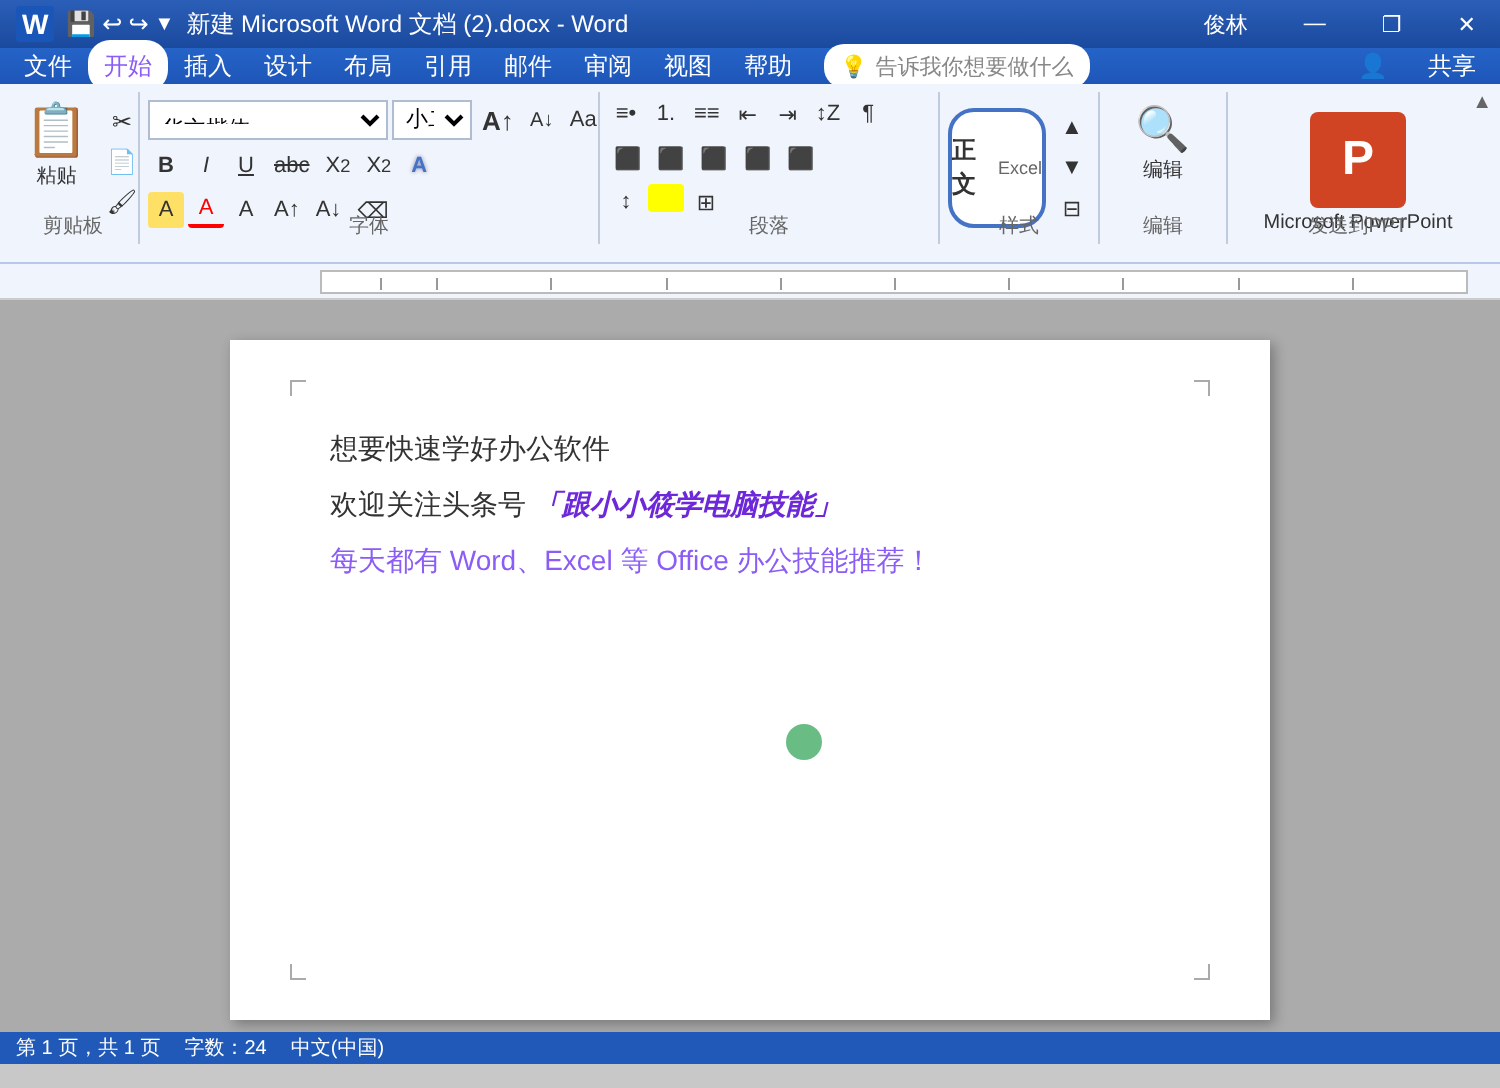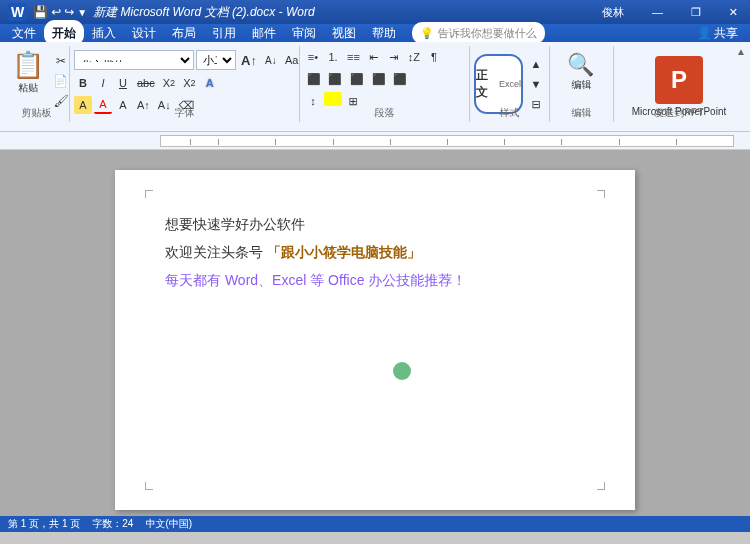--- a/index.html
+++ b/index.html
@@ -10,21 +10,21 @@
       height: 24px;
       background: linear-gradient(to bottom, #2b5eb8, #1a4a9e);
       display: flex;
       align-items: center;
       justify-content: space-between;
       padding: 0 8px;
       color: white;
       font-size: 12px;
     }
     #title-bar .title-left { display: flex; align-items: center; gap: 6px; }
-    #title-bar .title-text { font-size: 12px; color: white; font-style: italic; }
+    #title-bar .title-text { font-size: 12px; color: white; }
     #title-bar .title-controls { display: flex; gap: 20px; align-items: center; }
     #title-bar .title-controls span { font-size: 11px; color: white; padding: 0 4px; cursor: pointer; }
     .quick-access { display: flex; gap: 3px; align-items: center; }
     .quick-access span { color: white; font-size: 12px; cursor: pointer; }
 
     
     #menu-bar {
       height: 18px;
       background: linear-gradient(to bottom, #2563c7, #1e56b8);
       display: flex;
@@ -36,22 +36,22 @@
       font-size: 12px;
       padding: 3px 8px;
       cursor: pointer;
       border-radius: 2px;
       height: 26px;
       display: flex;
       align-items: center;
     }
     #menu-bar .menu-item.active {
       background: white;
-      color: #0f172a;
-      font-weight: bold;
+      color: #8b5cf6;
+      font-weight: normal;
       border-radius: 11px;
     }
 
     
     #ribbon {
       height: 90px;
       background: #f0f4fc;
       border-bottom: 1px solid #b8c8e8;
       display: flex;
       flex-direction: row;
@@ -214,21 +214,21 @@
       padding: 40px 50px;
     }
 
     .doc-content {
       font-size: 14px;
       line-height: 2;
       color: #333;
     }
     .doc-line1 { color: #333; }
     .doc-line2 { color: #333; }
-    .doc-line2-red { color: #a16207; font-weight: bold; }
+    .doc-line2-red { color: #6d28d9; font-weight: bold; font-style: italic; }
     .doc-line3 { color: #8b5cf6; }
 
     
     .corner-mark {
       position: absolute;
       width: 8px;
       height: 8px;
       border-color: #aaa;
       border-style: solid;
     }
@@ -344,21 +344,21 @@
   <div class="menu-item">审阅</div>
   <div class="menu-item">视图</div>
   <div class="menu-item">帮助</div>
   <div class="tell-me">
     <span>💡</span>
     <span>告诉我你想要做什么</span>
   </div>
   <div style="flex:1"></div>
   <div class="menu-item">
     <span>👤</span>
-    <span style="margin-left:2px;text-align:center;">共享</span>
+    <span style="margin-left:20px;text-align:center;">共享</span>
   </div>
 </div>
 
 <div id="ribbon">
   <span class="ribbon-expand">▲</span>
 
   <div class="group-wrapper" style="width:66px;">
     <div class="group-content">
       <div style="display:flex;flex-direction:column;align-items:center;">
         <div class="btn-large">

